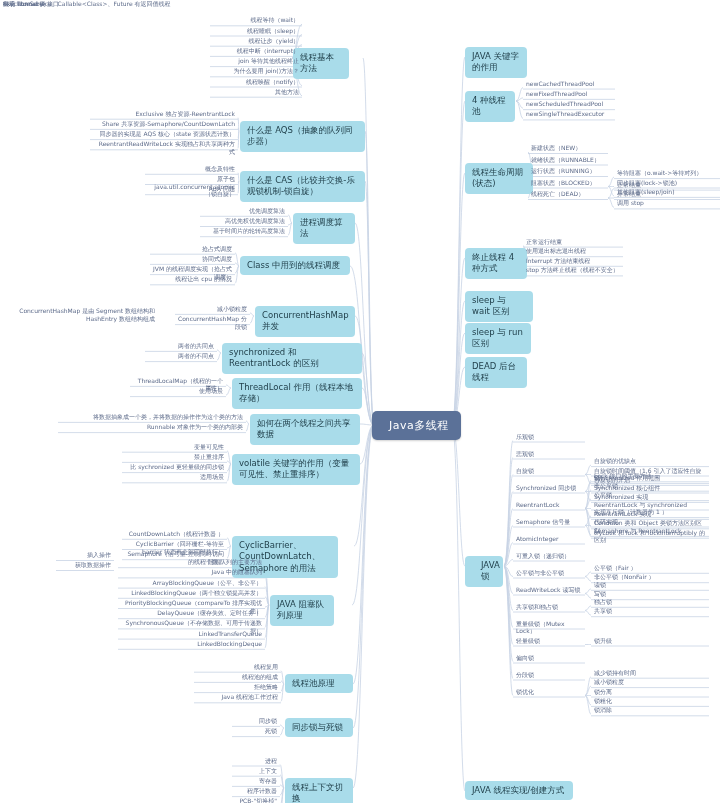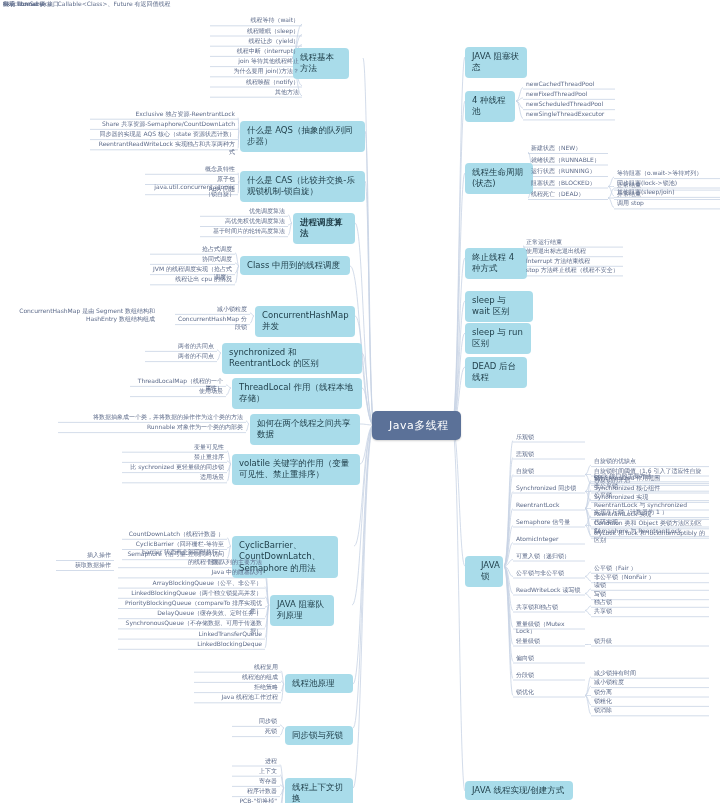--- a/index.html
+++ b/index.html
@@ -321,21 +321,21 @@
       <div class="node leaf l wrap" style="left: 210px; top: 87.7px; width: 92px; text-align: right;">其他方法</div>
       <div class="node topic wrap" style="left: 240px; top: 121px; width: 125px;">什么是 AQS（抽象的队列同步器）</div>
       <div class="node leaf l wrap" style="left: 90px; top: 109.7px; width: 148px; text-align: right;">Exclusive 独占资源-ReentrantLock</div>
       <div class="node leaf l wrap" style="left: 90px; top: 119.9px; width: 148px; text-align: right;">Share 共享资源-Semaphore/CountDownLatch</div>
       <div class="node leaf l wrap" style="left: 90px; top: 130.1px; width: 148px; text-align: right;">同步器的实现是 AQS 核心（state 资源状态计数）</div>
       <div class="node leaf l wrap" style="left: 90px; top: 140.3px; width: 148px; text-align: right;">ReentrantReadWriteLock 实现独占和共享两种方式</div>
       <div class="node topic wrap" style="left: 240px; top: 171px; width: 125px;">什么是 CAS（比较并交换-乐观锁机制-锁自旋）</div>
       <div class="node leaf l wrap" style="left: 145px; top: 164.8px; width: 93px; text-align: right;">概念及特性</div>
       <div class="node leaf l wrap" style="left: 145px; top: 175px; width: 93px; text-align: right;">原子包 java.util.concurrent.atomic（锁自旋）</div>
       <div class="node leaf l wrap" style="left: 145px; top: 185.2px; width: 93px; text-align: right;">ABA 问题</div>
-      <div class="node topic wrap" style="left: 293px; top: 213px; width: 62px; font-weight: bold;">进程调度算法</div>
+      <div class="node topic wrap" style="left: 293px; top: 213px; width: 62px;">进程调度算法</div>
       <div class="node leaf l wrap" style="left: 200px; top: 206.8px; width: 88px; text-align: right;">优先调度算法</div>
       <div class="node leaf l wrap" style="left: 200px; top: 217px; width: 88px; text-align: right;">高优先权优先调度算法</div>
       <div class="node leaf l wrap" style="left: 200px; top: 227.2px; width: 88px; text-align: right;">基于时间片的轮转高度算法</div>
       <div class="node topic wrap" style="left: 240px; top: 256px; width: 110px;">Class 中用到的线程调度</div>
       <div class="node leaf l wrap" style="left: 150px; top: 244.7px; width: 85px; text-align: right;">抢占式调度</div>
       <div class="node leaf l wrap" style="left: 150px; top: 254.9px; width: 85px; text-align: right;">协同式调度</div>
       <div class="node leaf l wrap" style="left: 150px; top: 265.1px; width: 85px; text-align: right;">JVM 的线程调度实现（抢占式调度）</div>
       <div class="node leaf l wrap" style="left: 150px; top: 275.3px; width: 85px; text-align: right;">线程让出 cpu 的情况</div>
       <div class="node topic wrap" style="left: 255px; top: 306px; width: 100px;">ConcurrentHashMap 并发</div>
       <div class="node leaf l wrap" style="left: 175px; top: 304.9px; width: 75px; text-align: right;">减小锁粒度</div>
@@ -369,30 +369,30 @@
       <div class="node leaf l wrap" style="left: 118px; top: 619.4px; width: 147px; text-align: right;">SynchronousQueue（不存储数据、可用于传递数据）</div>
       <div class="node leaf l wrap" style="left: 118px; top: 629.6px; width: 147px; text-align: right;">LinkedTransferQueue</div>
       <div class="node leaf l wrap" style="left: 118px; top: 639.8px; width: 147px; text-align: right;">LinkedBlockingDeque</div>
       <div class="node leaf l wrap" style="left: 56px; top: 551px; width: 58px; text-align: right;">插入操作</div>
       <div class="node leaf l wrap" style="left: 56px; top: 561px; width: 58px; text-align: right;">获取数据操作</div>
       <div class="node topic wrap" style="left: 285px; top: 674px; width: 68px;">线程池原理</div>
       <div class="node leaf l wrap" style="left: 194px; top: 662.7px; width: 87px; text-align: right;">线程复用</div>
       <div class="node leaf l wrap" style="left: 194px; top: 672.9px; width: 87px; text-align: right;">线程池的组成</div>
       <div class="node leaf l wrap" style="left: 194px; top: 683.1px; width: 87px; text-align: right;">拒绝策略</div>
       <div class="node leaf l wrap" style="left: 194px; top: 693.3px; width: 87px; text-align: right;">Java 线程池工作过程</div>
-      <div class="node topic wrap" style="left: 285px; top: 718px; width: 68px; margin-top: 8px;">同步锁与死锁</div>
+      <div class="node topic wrap" style="left: 285px; top: 718px; width: 68px;">同步锁与死锁</div>
       <div class="node leaf l wrap" style="left: 232px; top: 716.9px; width: 48px; text-align: right;">同步锁</div>
       <div class="node leaf l wrap" style="left: 232px; top: 727.1px; width: 48px; text-align: right;">死锁</div>
       <div class="node topic wrap" style="left: 285px; top: 778px; width: 68px;">线程上下文切换</div>
       <div class="node leaf l wrap" style="left: 232px; top: 756.5px; width: 48px; text-align: right;">进程</div>
       <div class="node leaf l wrap" style="left: 232px; top: 766.7px; width: 48px; text-align: right;">上下文</div>
       <div class="node leaf l wrap" style="left: 232px; top: 776.9px; width: 48px; text-align: right;">寄存器</div>
       <div class="node leaf l wrap" style="left: 232px; top: 787.1px; width: 48px; text-align: right;">程序计数器</div>
       <div class="node leaf l wrap" style="left: 232px; top: 797.3px; width: 48px; text-align: right;">PCB-"切换桢"</div>
-      <div class="node topic wrap" style="left: 465px; top: 47px; width: 62px;">JAVA 阻塞状态</div>
+      <div class="node topic wrap" style="left: 465px; top: 47px; width: 62px;">JAVA 关键字的作用</div>
       <div class="node topic wrap" style="left: 465px; top: 91px; width: 50px;">4 种线程池</div>
       <div class="node leaf r wrap" style="left: 523px; top: 79.55px; width: 92px;">newCachedThreadPool</div>
       <div class="node leaf r wrap" style="left: 523px; top: 89.85px; width: 92px;">newFixedThreadPool</div>
       <div class="node leaf r wrap" style="left: 523px; top: 100.15px; width: 92px;">newScheduledThreadPool</div>
       <div class="node leaf r wrap" style="left: 523px; top: 110.45px; width: 92px;">newSingleThreadExecutor</div>
       <div class="node topic wrap" style="left: 465px; top: 163px; width: 68px;">线程生命周期(状态)</div>
       <div class="node leaf r wrap" style="left: 528px; top: 144px; width: 80px;">新建状态（NEW）</div>
       <div class="node leaf r wrap" style="left: 528px; top: 155.5px; width: 80px;">就绪状态（RUNNABLE）</div>
       <div class="node leaf r wrap" style="left: 528px; top: 167px; width: 80px;">运行状态（RUNNING）</div>
       <div class="node leaf r wrap" style="left: 528px; top: 178.5px; width: 80px;">阻塞状态（BLOCKED）</div>

